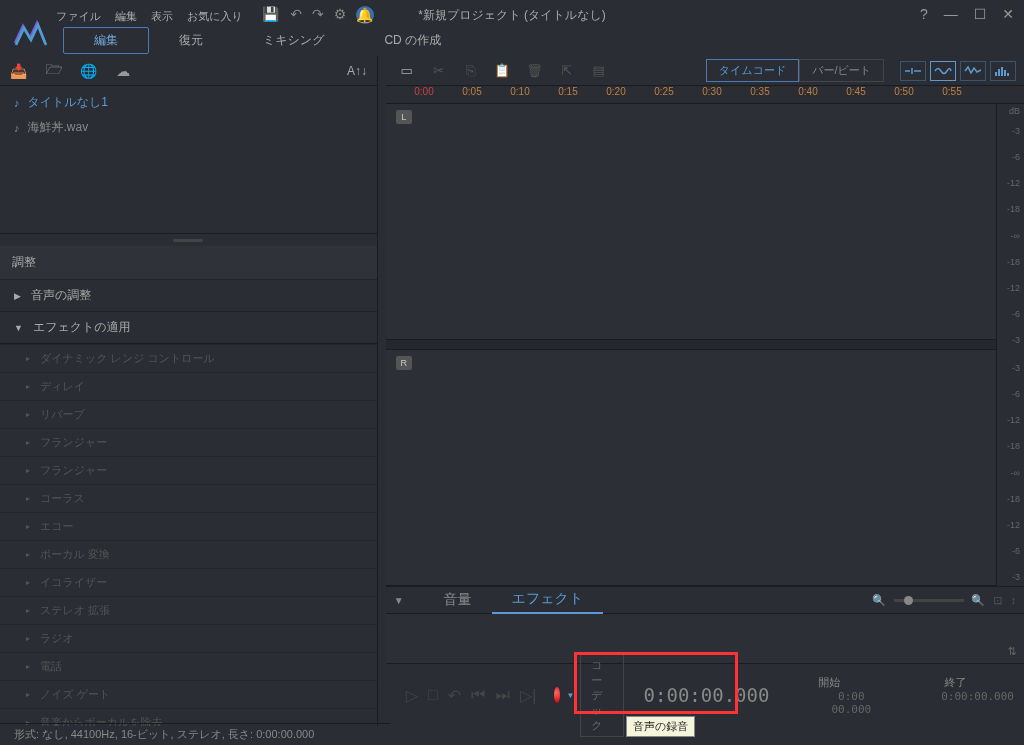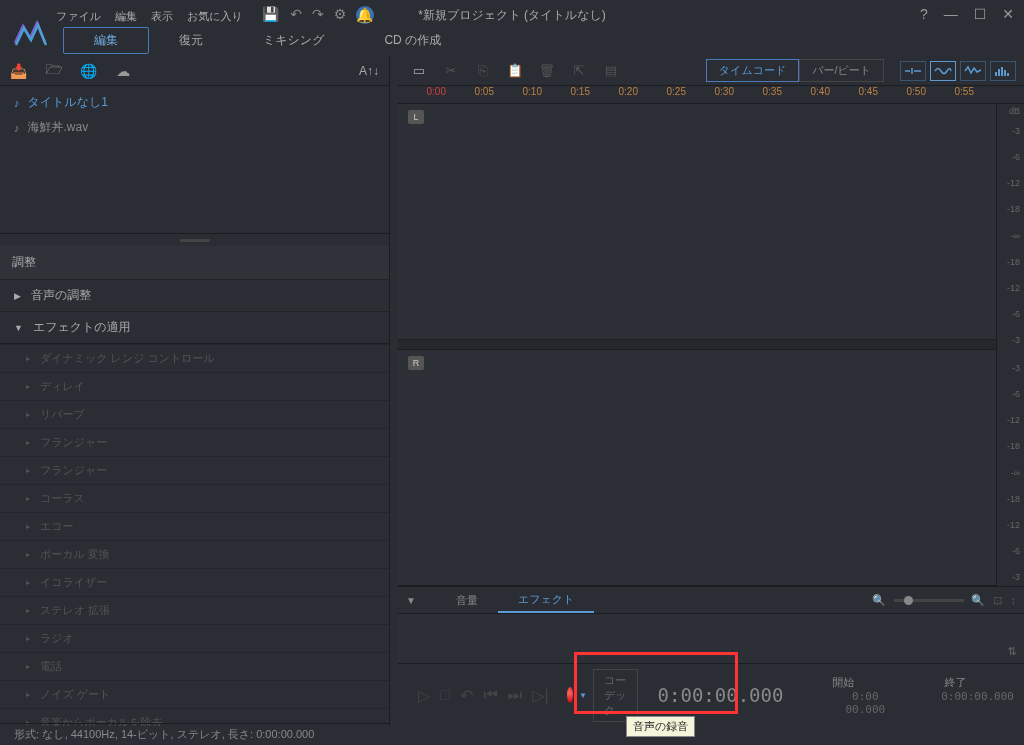--- a/index.html
+++ b/index.html
@@ -205,21 +205,21 @@
 .effect-bar {
   height: 28px;
   display: flex; align-items: center;
   border-top: 1px solid #1a1c20;
   border-bottom: 1px solid #1a1c20;
   padding: 0 8px;
 }
 .effect-bar .eb-arrow { color: #888; font-size: 10px; margin-right: 20px; cursor: pointer; }
 .effect-bar .eb-tab {
   padding: 4px 20px;
-  color: #888; font-size: 11px;
+  color: #888; font-size: 14px;
   cursor: pointer;
   font-family: Liberation Serif, serif;
 }
 .effect-bar .eb-tab.active { color: #5b9bd5; border-bottom: 2px solid #5b9bd5; }
 .zoom-controls {
   margin-left: auto; display: flex; align-items: center; gap: 8px;
   color: #555;
 }
 .zoom-controls span { cursor: pointer; }
 .zoom-slider {
@@ -263,21 +263,21 @@
   color: #666; font-size: 11px;
   cursor: pointer;
 }
 .timecode-display {
   margin-left: 20px;
   color: #888;
   font-size: 19px;
   font-family: monospace;
 }
 .time-fields {
-  display: flex; gap: 12px; margin-left: 18px;
+  display: flex; gap: 26px; margin-left: 18px;
 }
 .time-field { text-align: center; }
 .time-field .tf-label { color: #888; font-size: 11px; }
 .time-field .tf-value { color: #666; font-size: 11px; font-family: monospace; margin-left: 44px; }
 
 .tooltip {
   position: absolute;
   left: 626px; top: 716px;
   background: #f5f5dc;
   border: 1px solid #888;
@@ -573,13 +573,13 @@
           <div class="tf-label">終了</div>
           <div class="tf-value">0:00:00.000</div>
         </div>
       </div>
     </div>
   </div>
 </div>
 
 <div class="highlight-box"></div>
 <div class="tooltip">音声の録音</div>
-<div class="status-bar">形式: なし, 44100Hz, 14-ビット, ステレオ, 長さ: 0:00:00.000</div>
+<div class="status-bar">形式: なし, 44100Hz, 16-ビット, ステレオ, 長さ: 0:00:00.000</div>
 
 </body></html>

